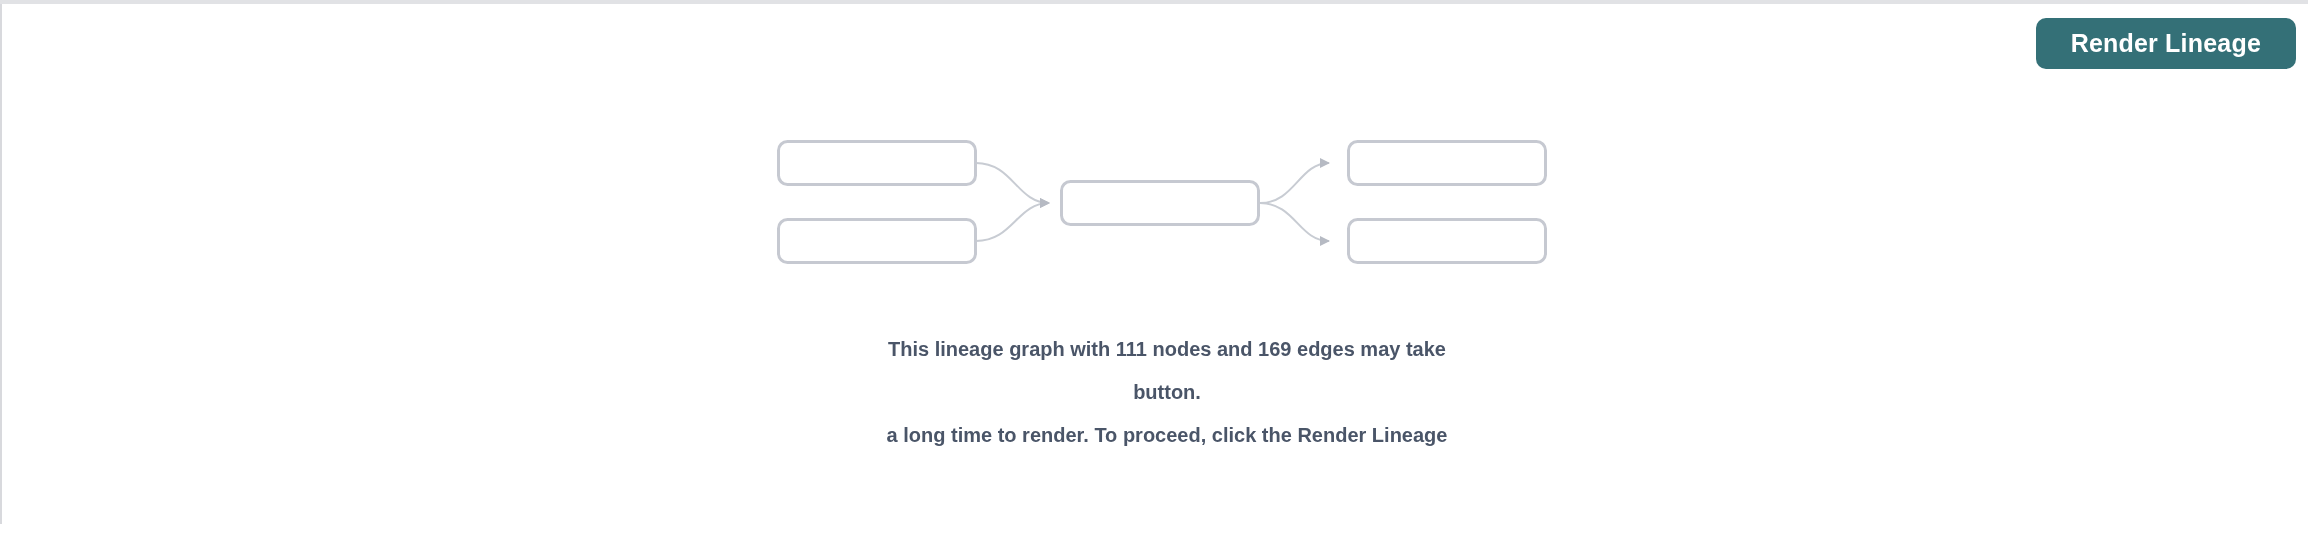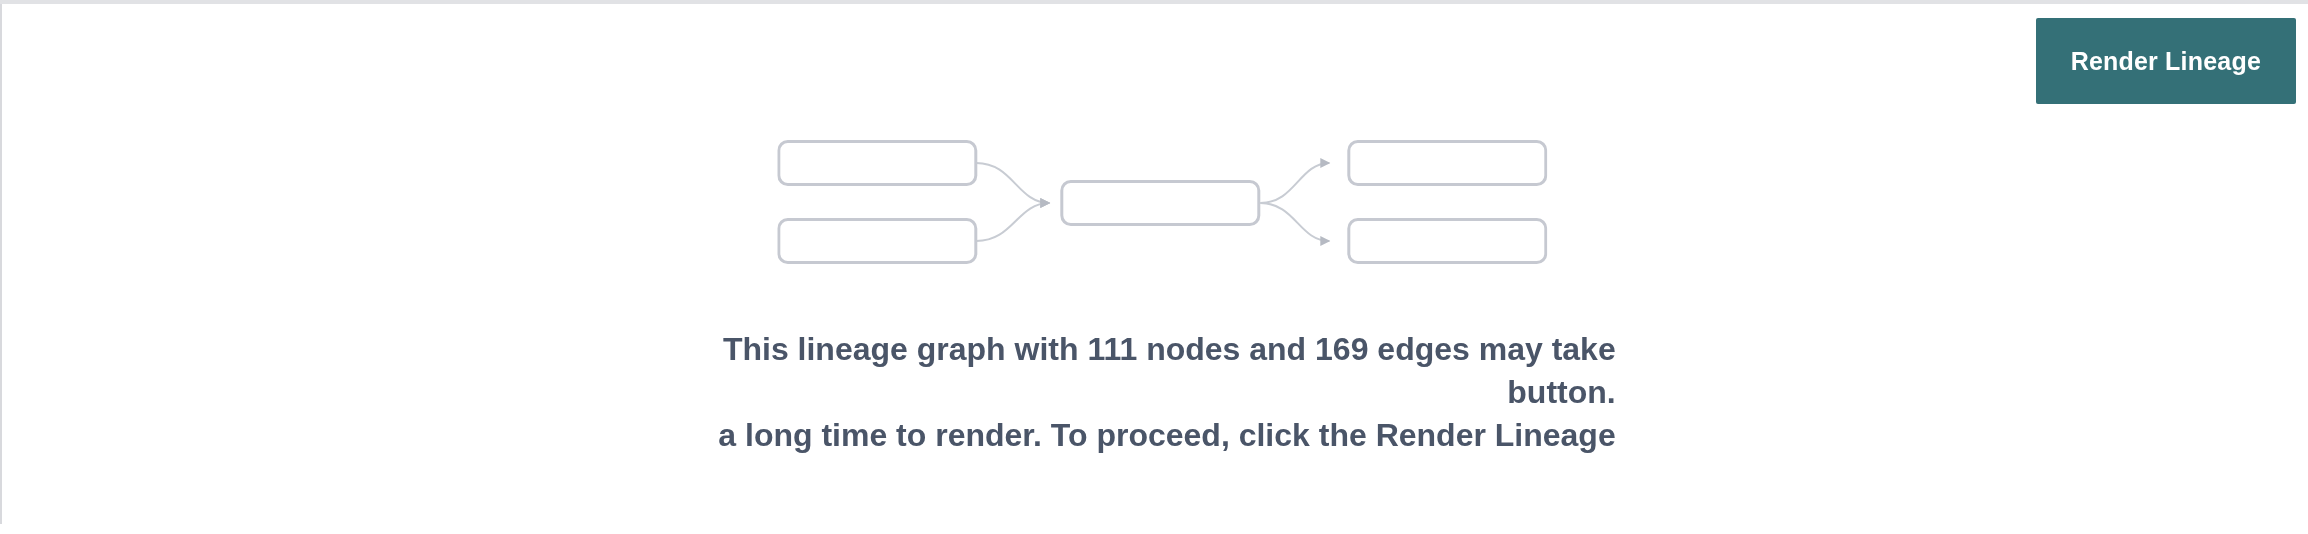--- a/index.html
+++ b/index.html
@@ -16,24 +16,24 @@
     width: 100%; height: 4px;
     background: var(--top-border, #e1e2e5);
   }
   .left-border {
     position: absolute; top: 4px; left: 0;
     width: 2px; height: 520px;
     background: var(--left-border, #d8d9dd);
   }
   .render-btn {
     position: absolute; top: 18px; right: 12px;
-    height: 86px; padding: 0 35px;
+    height: 51px; padding: 0 35px;
     background: var(--accent-teal, #347077);
     color: var(--button-text, #ffffff);
-    border: none; border-radius: 2px;
+    border: none; border-radius: 10px;
     font-family: inherit; font-size: 25px; font-weight: bold;
     letter-spacing: 0.2px;
     cursor: pointer;
   }
   .content {
     position: absolute; top: 140px; left: 50%;
     transform: translateX(calc(-50% + 8px));
     display: flex; flex-direction: column; align-items: center;
   }
   .diagram { display: block; }
@@ -42,22 +42,22 @@
     stroke: var(--node-border, #c6c9d1);
     stroke-width: 3;
   }
   .diagram .edge {
     fill: none;
     stroke: var(--edge-stroke, #c8ccd3);
     stroke-width: 2;
   }
   .message {
     margin-top: 62px;
-    text-align: right;
-    font-size: 32px; font-weight: bold; line-height: 43px;
+    text-align: center;
+    font-size: 20px; font-weight: bold; line-height: 43px;
     color: var(--message-text, #4a5568);
     margin-left: 10px;
   }
   .message .line { white-space: nowrap; }
 </style>
 </head>
 <body>
 
 <div class="screen">
   <div class="top-border"></div>

